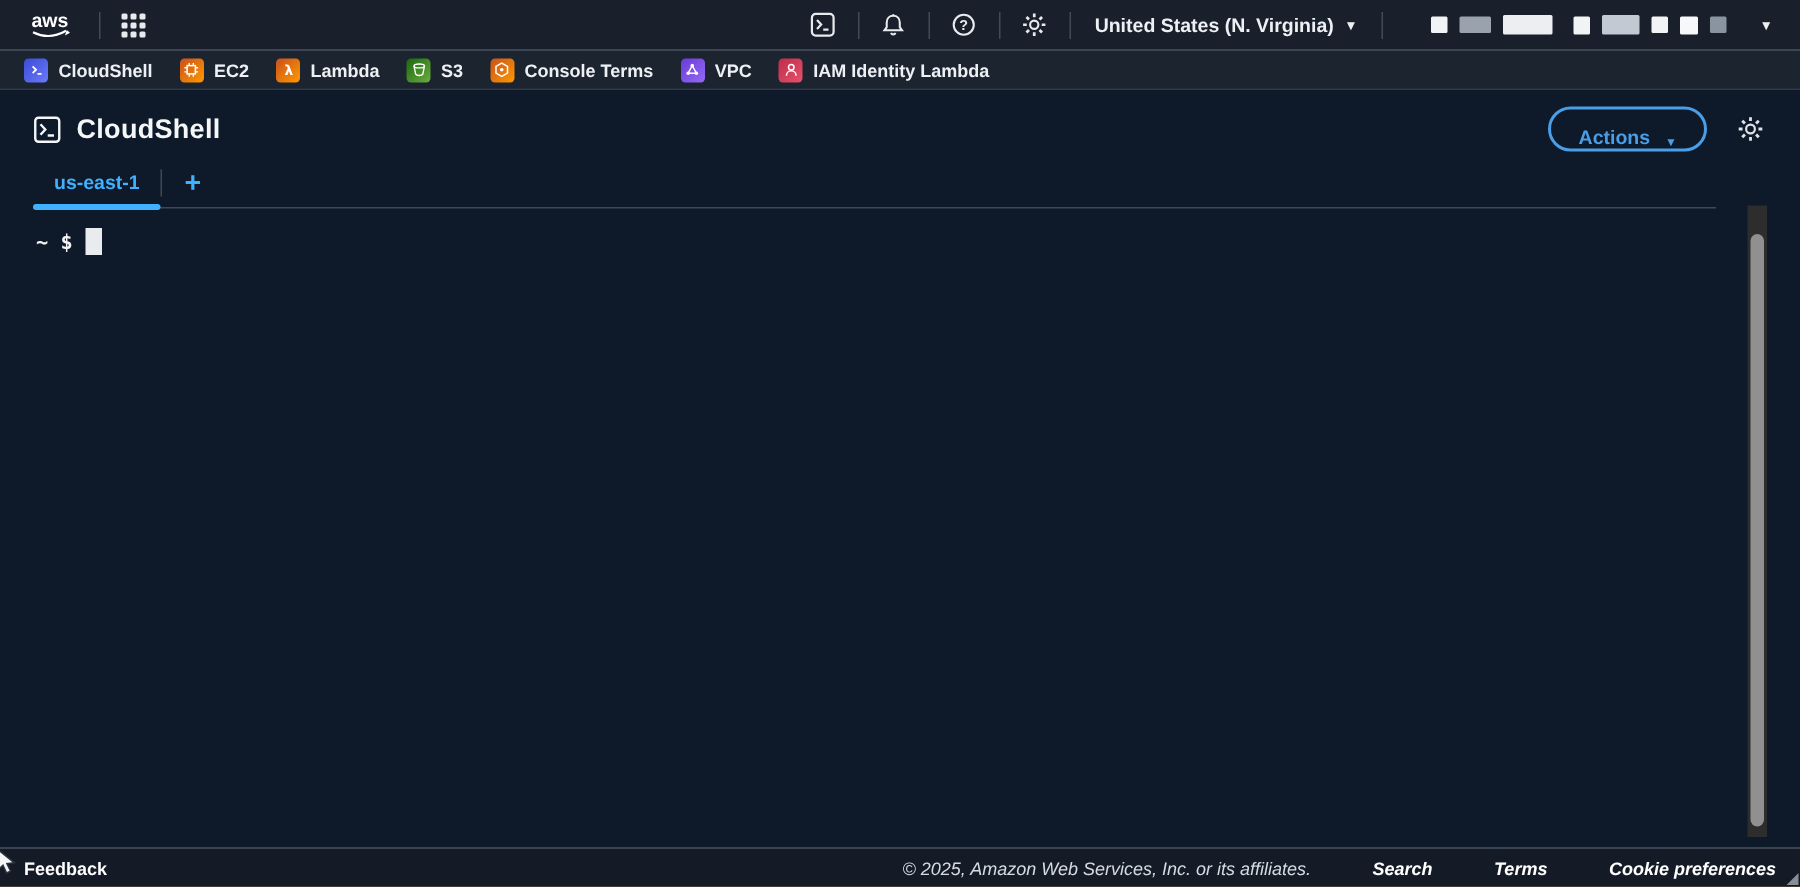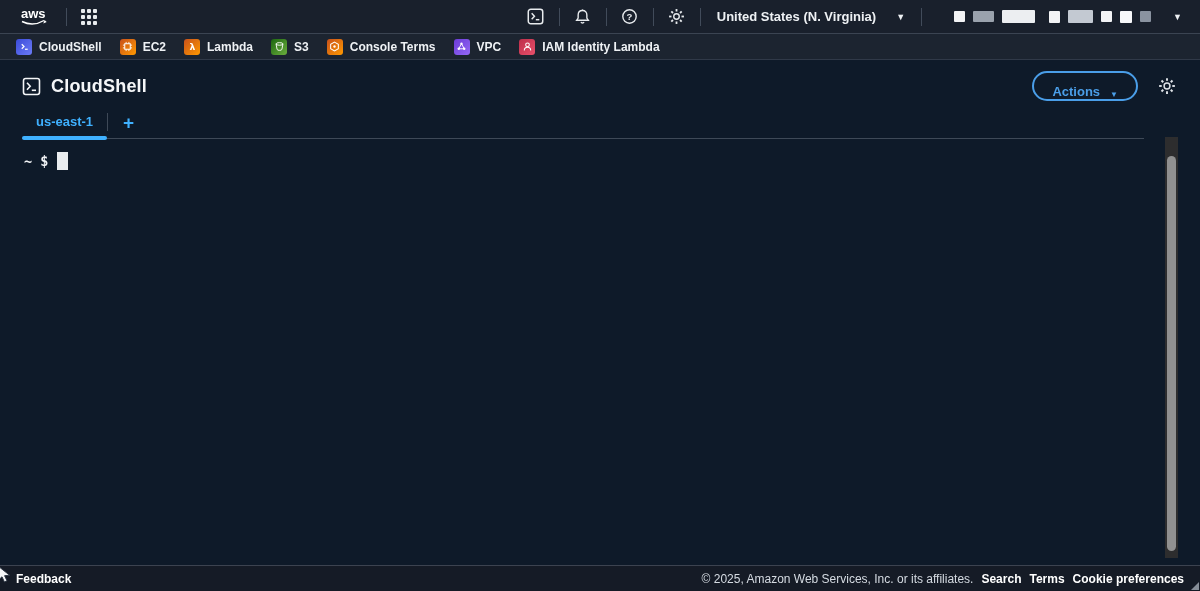--- a/index.html
+++ b/index.html
@@ -11,21 +11,21 @@
   .topnav { height:33px; flex:0 0 33px; background:#19202c; display:flex; align-items:center; padding:0 12px; }
   .vdiv { width:1px; height:18px; background:#414b5a; margin:0 12px; flex:0 0 1px; }
   .logo { display:flex; align-items:center; padding:0 6px; cursor:pointer; }
   .grid-icon { display:grid; grid-template-columns:repeat(3,4px); grid-template-rows:repeat(3,4px); gap:2px; cursor:pointer; padding:2px; }
   .grid-icon i { background:#e8ebee; border-radius:1px; }
   .search { width:462px; height:25px; margin-left:12px; border:1px solid #8d99a8; border-radius:13px; background:#0f141d; display:flex; align-items:center; padding:0 12px; gap:8px; cursor:text; }
   .search .ph { font-style:italic; font-size:13px; color:#99a5b3; }
   .search .sc { margin-left:auto; font-size:13px; color:#99a5b3; }
   .nav-right { margin-left:auto; display:flex; align-items:center; }
   .nav-ic { display:flex; align-items:center; justify-content:center; width:22px; height:22px; cursor:pointer; }
-  .region { display:flex; align-items:center; gap:20px; color:#eef1f4; font-size:13px; font-weight:600; cursor:pointer; padding:0 4px; white-space:nowrap; }
+  .region { display:flex; align-items:center; gap:7px; color:#eef1f4; font-size:13px; font-weight:600; cursor:pointer; padding:0 4px; white-space:nowrap; }
   .caret { font-size:9px; color:#eef1f4; }
   .account { display:flex; align-items:center; gap:8px; margin:0 6px 0 20px; cursor:pointer; }
   .rb { border-radius:1px; }
   .rb1 { width:11px; height:11px; background:#f2f3f5; }
   .rb2 { width:21px; height:11px; background:#9aa2ad; }
   .rb3 { width:33px; height:13px; background:#eceef1; }
   .rb4 { width:11px; height:12px; background:#f2f3f5; margin-left:6px; }
   .rb5 { width:25px; height:13px; background:#c3c9d2; }
   .rb6 { width:11px; height:11px; background:#f2f3f5; }
   .rb7 { width:12px; height:12px; background:#f7f8fa; }
@@ -54,21 +54,21 @@
   .terminal { flex:1; padding:13px 40px 0 24px; font-family:"DejaVu Sans Mono", monospace; font-size:13.5px; font-weight:700; color:#f2f4f6; cursor:text; }
   .cursor { display:inline-block; width:11px; height:18px; background:#e9ecef; margin-left:9px; vertical-align:-4px; }
 
   
   .scrollbar { position:absolute; right:22px; top:137px; height:421px; width:13px; background:#2d2d2e; }
   .thumb { position:absolute; left:2px; right:2px; top:19px; bottom:7px; background:#909090; border-radius:6px; }
 
   
   .footer { height:26px; flex:0 0 26px; background:#151b26; border-top:1px solid #3c4350; display:flex; align-items:center; padding:0 16px; font-size:12px; }
   .feedback { font-weight:600; color:#ffffff; cursor:pointer; }
-  .footer-right { margin-left:auto; display:flex; align-items:center; gap:8px; }
+  .footer-right { margin-left:auto; display:flex; align-items:center; gap:41px;font-style:italic; }
   .copyright { color:#d5dbe2; }
   .flink { color:#ffffff; font-weight:600; cursor:pointer; }
 
   .mouse-cursor { position:absolute; left:-4px; top:565px; pointer-events:none; }
   .resize-grip { position:absolute; right:1px; bottom:1px; width:0; height:0; border-left:8px solid transparent; border-bottom:8px solid #9aa2ad; opacity:.85; }
 </style>
 </head>
 <body>
 
 <div class="app">

